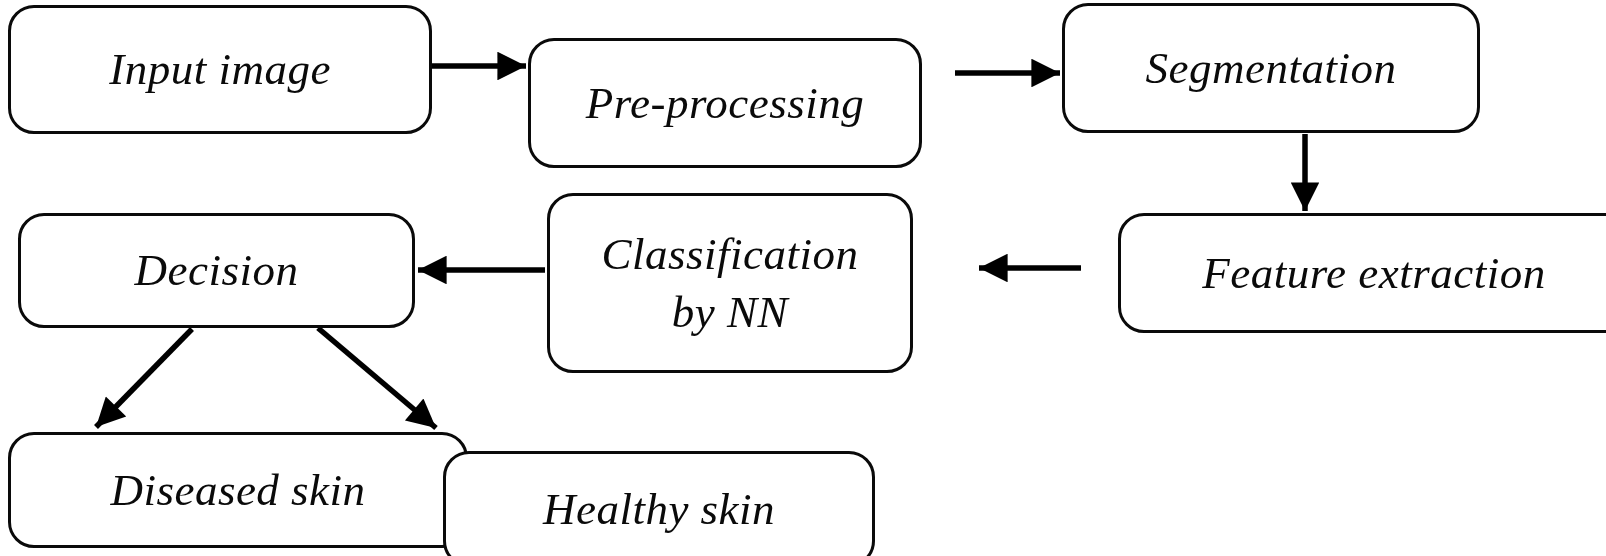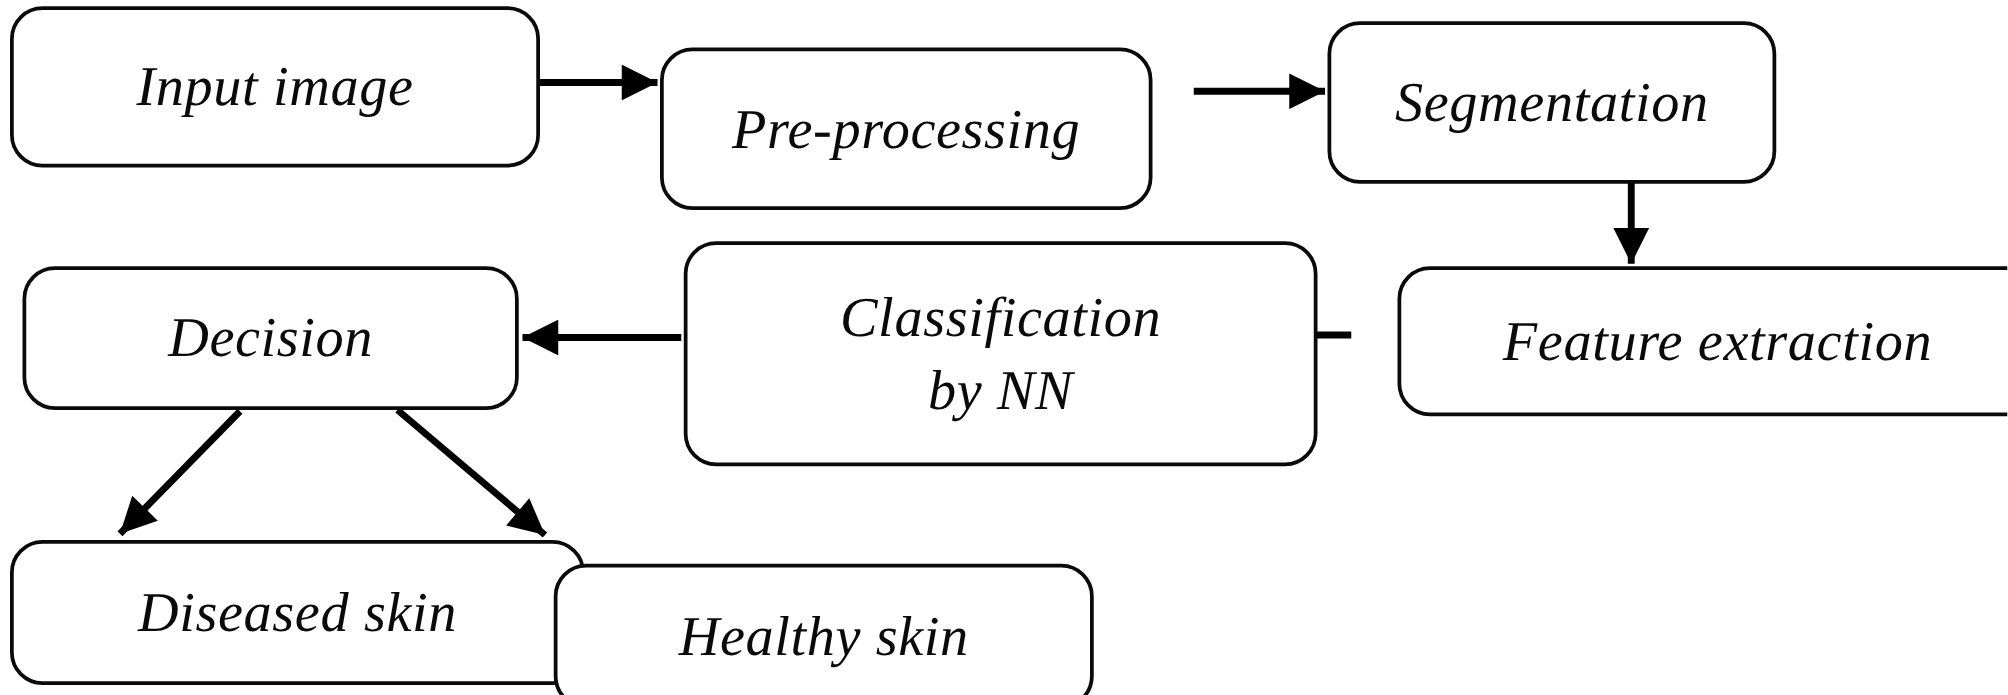--- a/index.html
+++ b/index.html
@@ -39,23 +39,23 @@
     line-height: 1.3;
     color: #0a0a0a;
     letter-spacing: 0.5px;
   }
   .node .two-line div {
     white-space: nowrap;
   }
   
   #n-input        { left: 8px;    top: 5px;   width: 424px; height: 129px; }
   #n-pre          { left: 528px;  top: 8px;   width: 394px; height: 130px; margin-top: 30px; }
-  #n-seg          { left: 1062px; top: 17px;   width: 359px; height: 130px; }
+  #n-seg          { left: 1062px; top: 3px;   width: 418px; height: 130px; }
   #n-feat         { left: 1118px; top: 213px; width: 512px; height: 120px; }
-  #n-class        { left: 547px;  top: 193px; width: 507px; height: 180px; }
+  #n-class        { left: 547px;  top: 193px; width: 366px; height: 180px; }
   #n-decision     { left: 18px;   top: 213px; width: 397px; height: 115px; text-align: right; }
   #n-diseased     { left: 8px;    top: 432px; width: 460px; height: 116px; }
   #n-healthy      { left: 443px;  top: 432px; width: 432px; height: 116px; margin-top: 19px; }
 </style>
 </head>
 <body>
 
 <div class="canvas">
 
   <svg class="arrow-layer" viewBox="0 0 1606 556" xmlns="http://www.w3.org/2000/svg">

